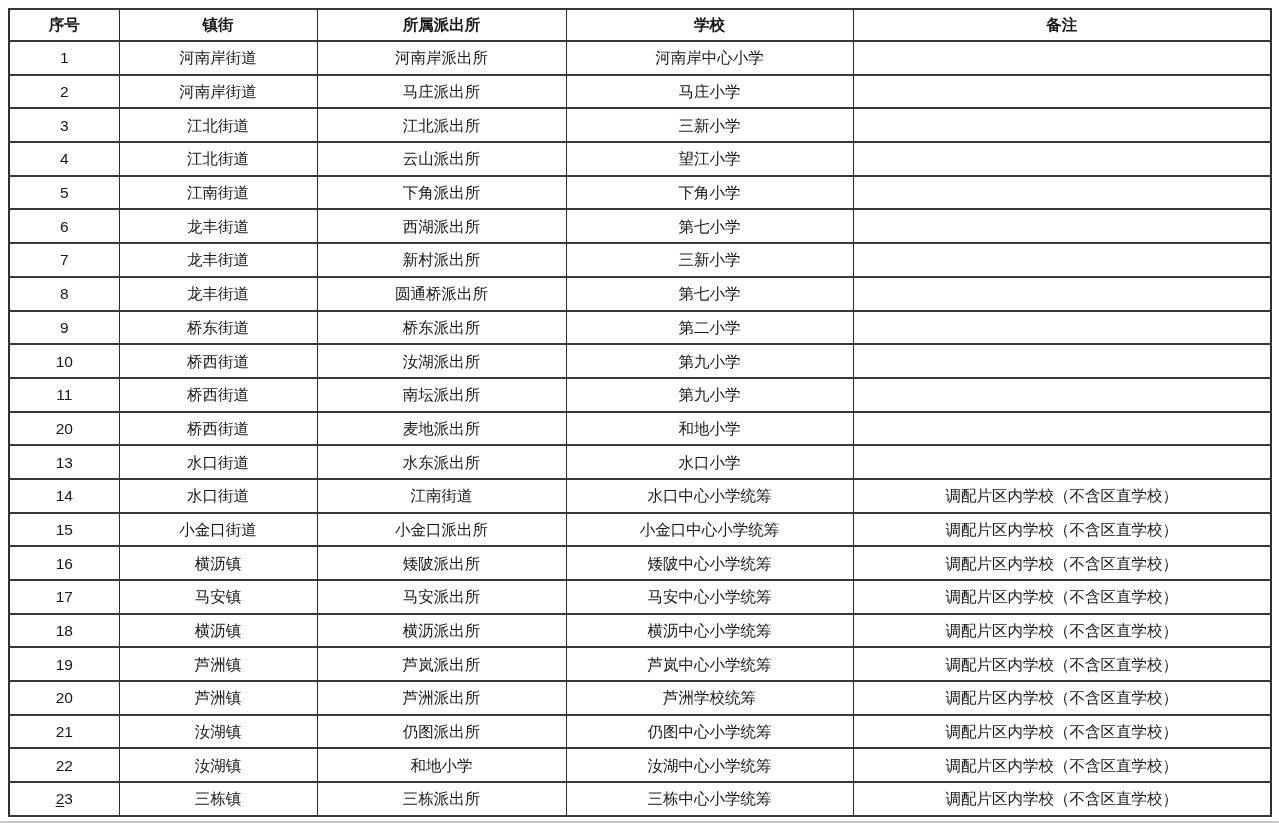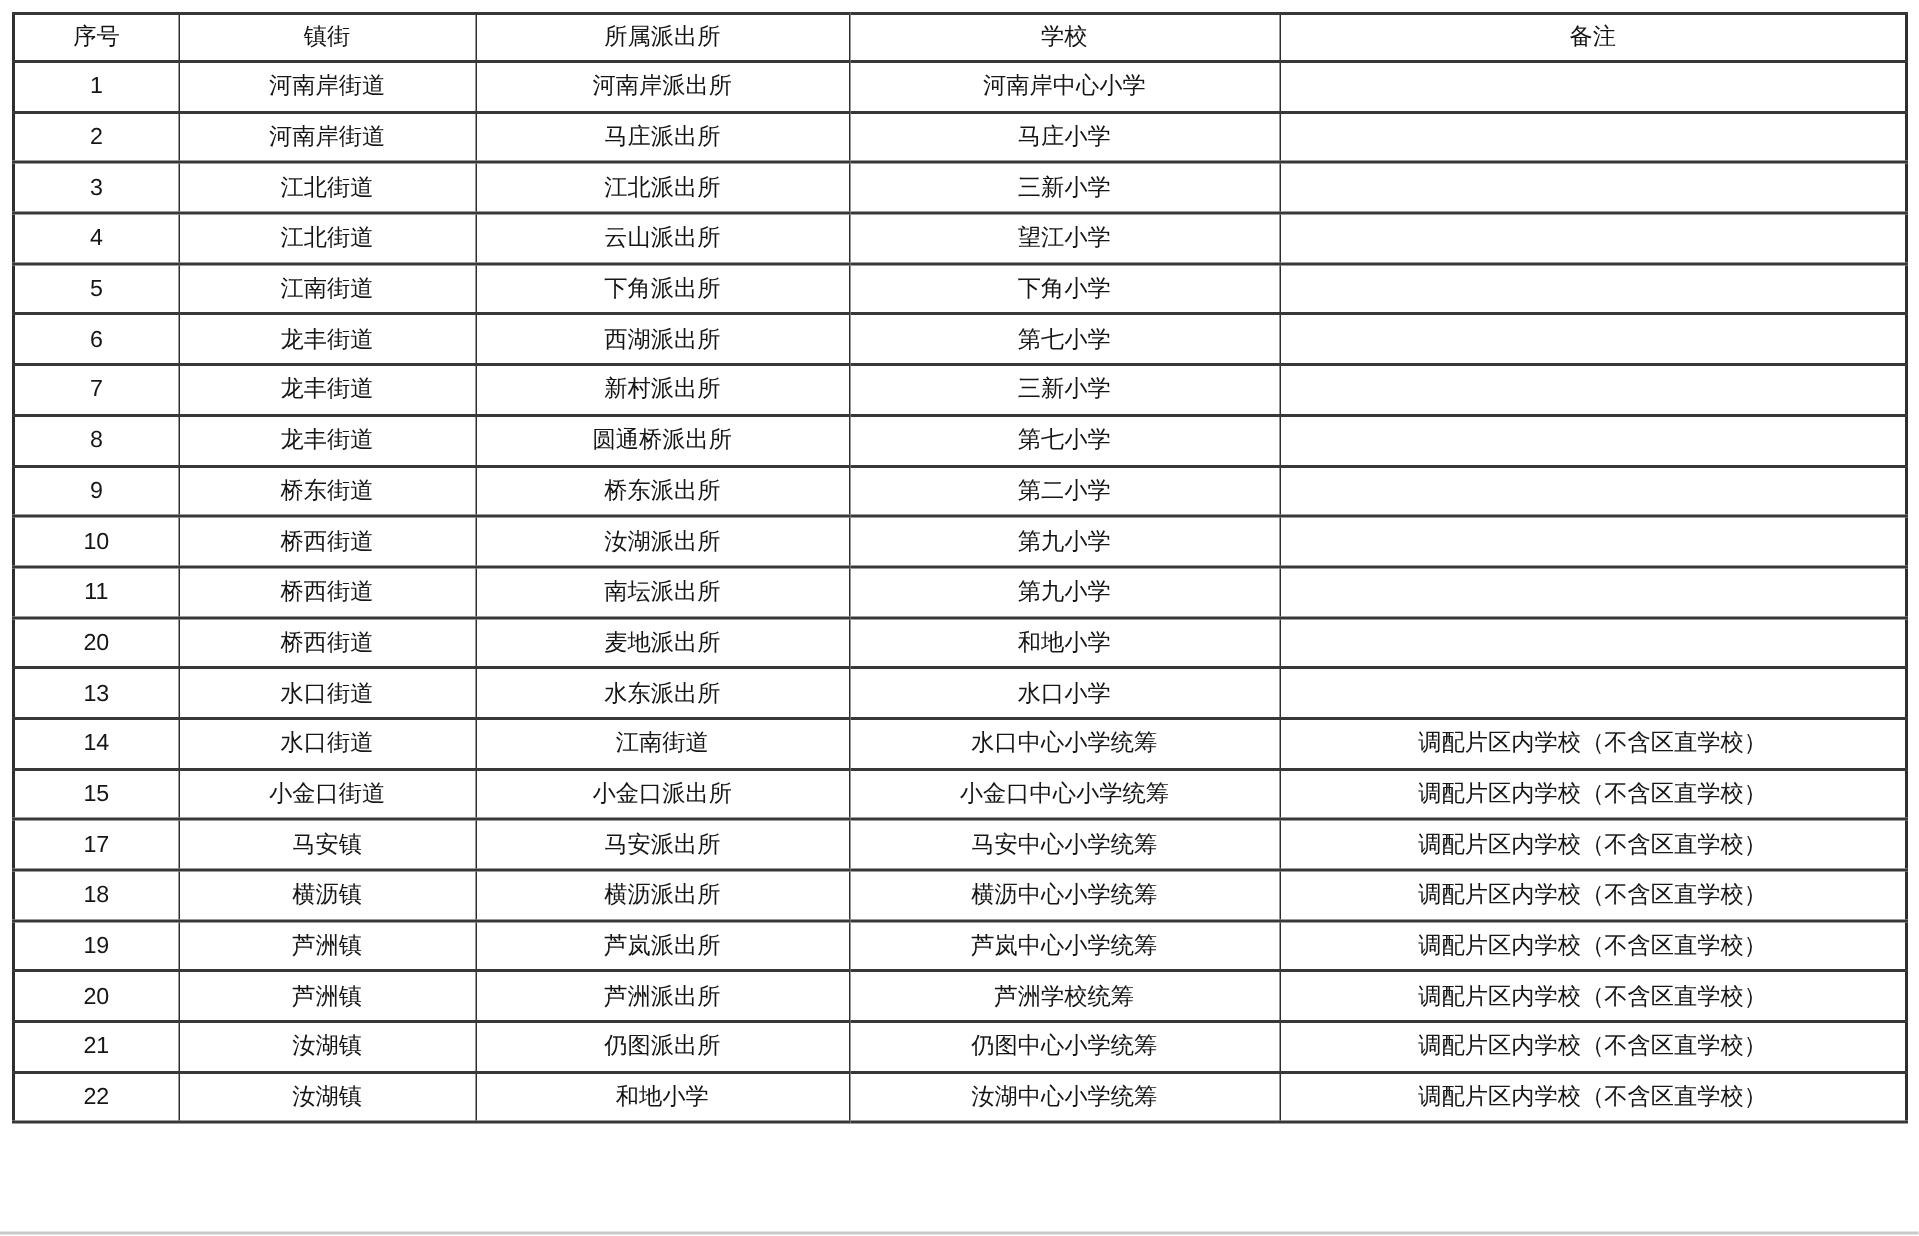--- a/index.html
+++ b/index.html
@@ -32,21 +32,21 @@
     text-align: center;
     vertical-align: middle;
     padding: 0 4px;
     font-size: 15.5px;
     line-height: 1.1;
     color: #161616;
     overflow: hidden;
     white-space: nowrap;
   }
   .doc-table th {
-    font-weight: normal;
+    font-weight: bold;
     height: 30px;
     margin-left: 48px;
   }
   .doc-table td {
     font-weight: normal;
     height: 31.7px;
   }
   .doc-table u {
     text-decoration: underline;
     text-underline-offset: 2px;
@@ -180,20 +180,27 @@
         <td>调配片区内学校（不含区直学校）</td>
       </tr>
       <tr>
         <td>15</td>
         <td>小金口街道</td>
         <td>小金口派出所</td>
         <td>小金口中心小学统筹</td>
         <td>调配片区内学校（不含区直学校）</td>
       </tr>
       <tr>
+        <td>16</td>
+        <td>横沥镇</td>
+        <td>矮陂派出所</td>
+        <td>矮陂中心小学统筹</td>
+        <td>调配片区内学校（不含区直学校）</td>
+      </tr>
+      <tr>
         <td>17</td>
         <td>马安镇</td>
         <td>马安派出所</td>
         <td>马安中心小学统筹</td>
         <td>调配片区内学校（不含区直学校）</td>
       </tr>
       <tr>
         <td>18</td>
         <td>横沥镇</td>
         <td>横沥派出所</td>
@@ -219,18 +226,25 @@
         <td>汝湖镇</td>
         <td>仍图派出所</td>
         <td>仍图中心小学统筹</td>
         <td>调配片区内学校（不含区直学校）</td>
       </tr>
       <tr>
         <td>22</td>
         <td>汝湖镇</td>
         <td>和地小学</td>
         <td>汝湖中心小学统筹</td>
+        <td>调配片区内学校（不含区直学校）</td>
+      </tr>
+      <tr>
+        <td><u>2</u>3</td>
+        <td>三栋镇</td>
+        <td>三栋派出所</td>
+        <td>三栋中心小学统筹</td>
         <td>调配片区内学校（不含区直学校）</td>
       </tr>
     </tbody>
 </table>
 
 <div class="page-bottom-edge"></div>
 
 </body></html>

